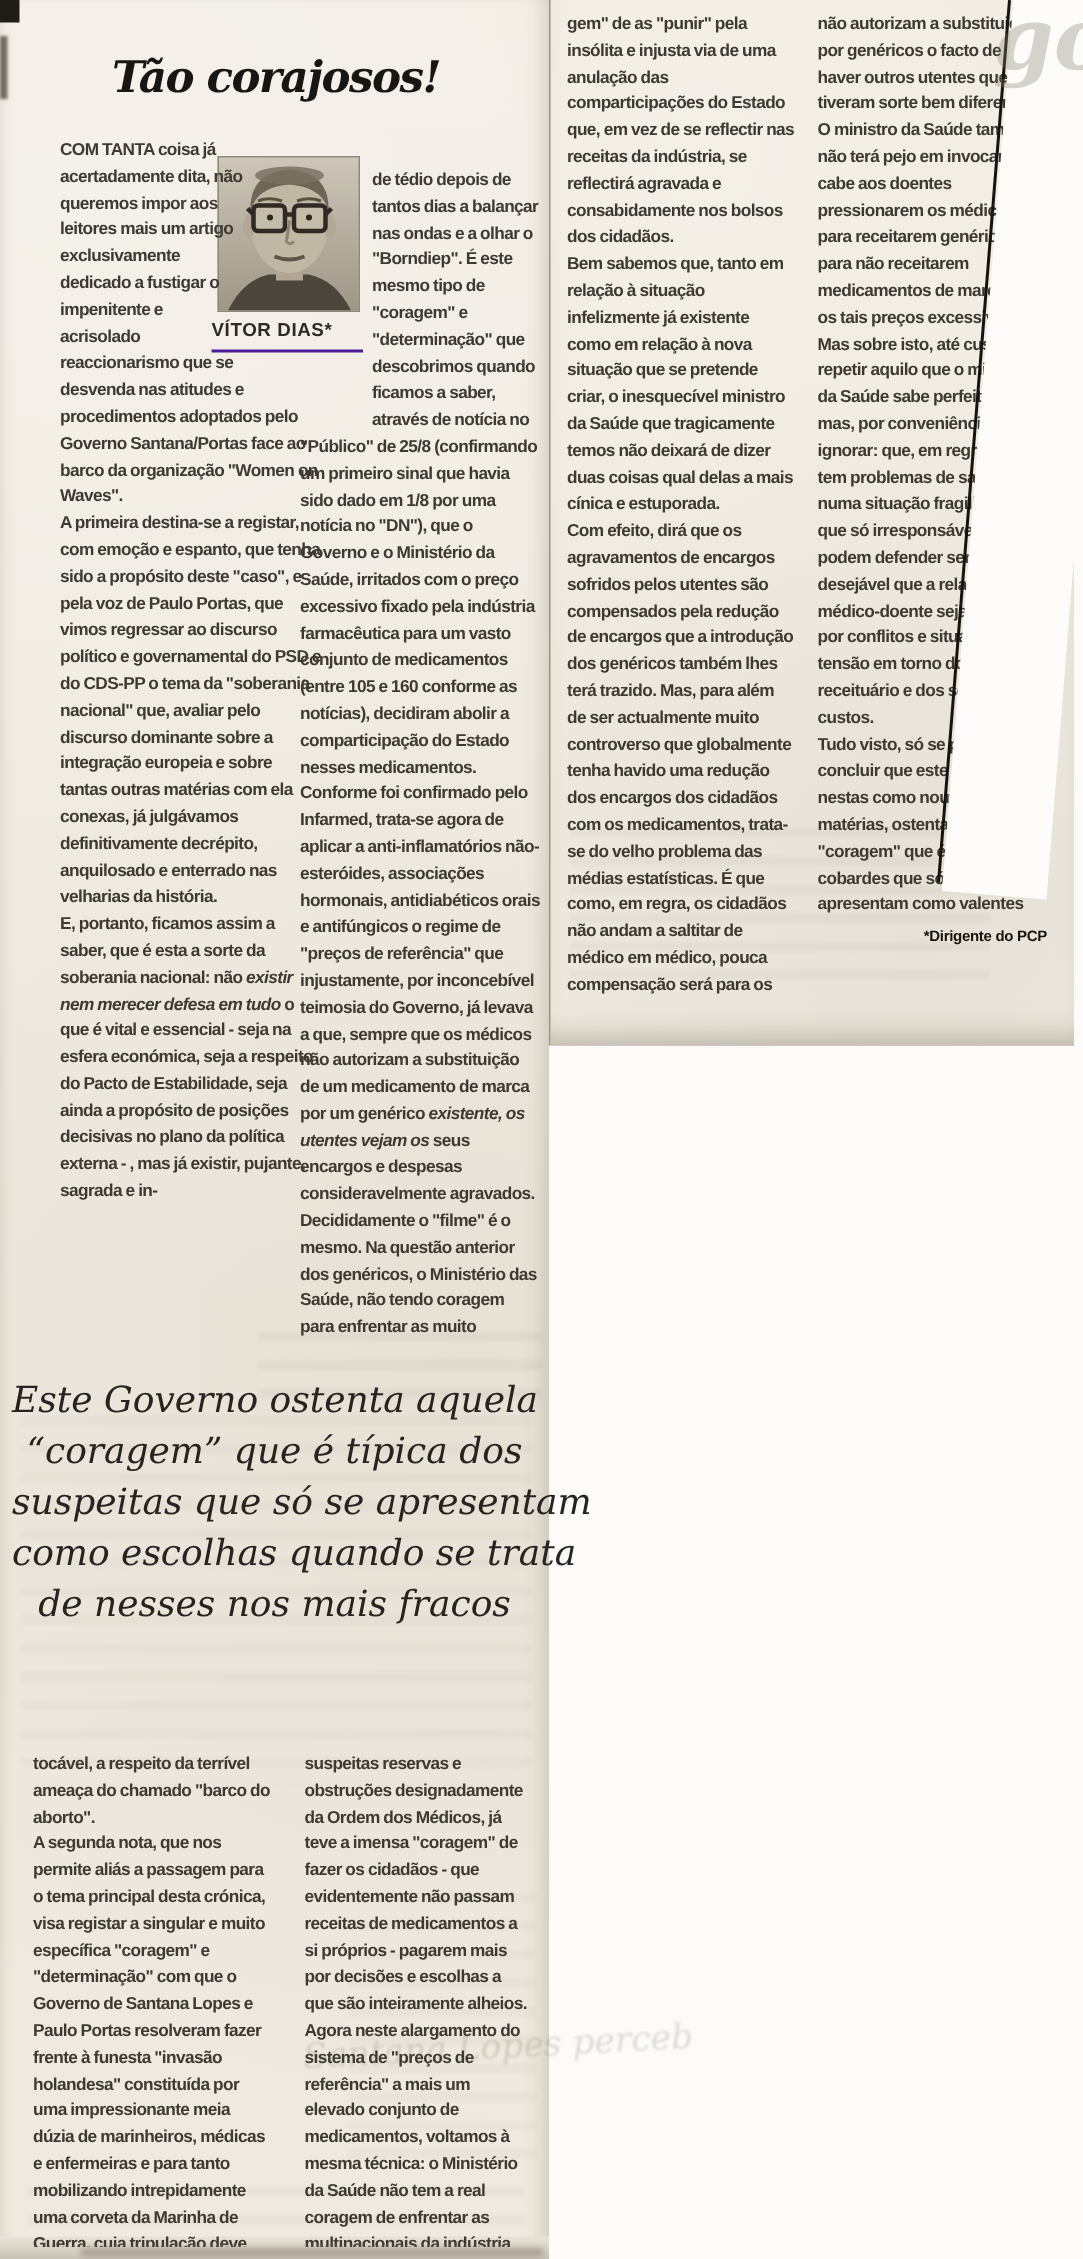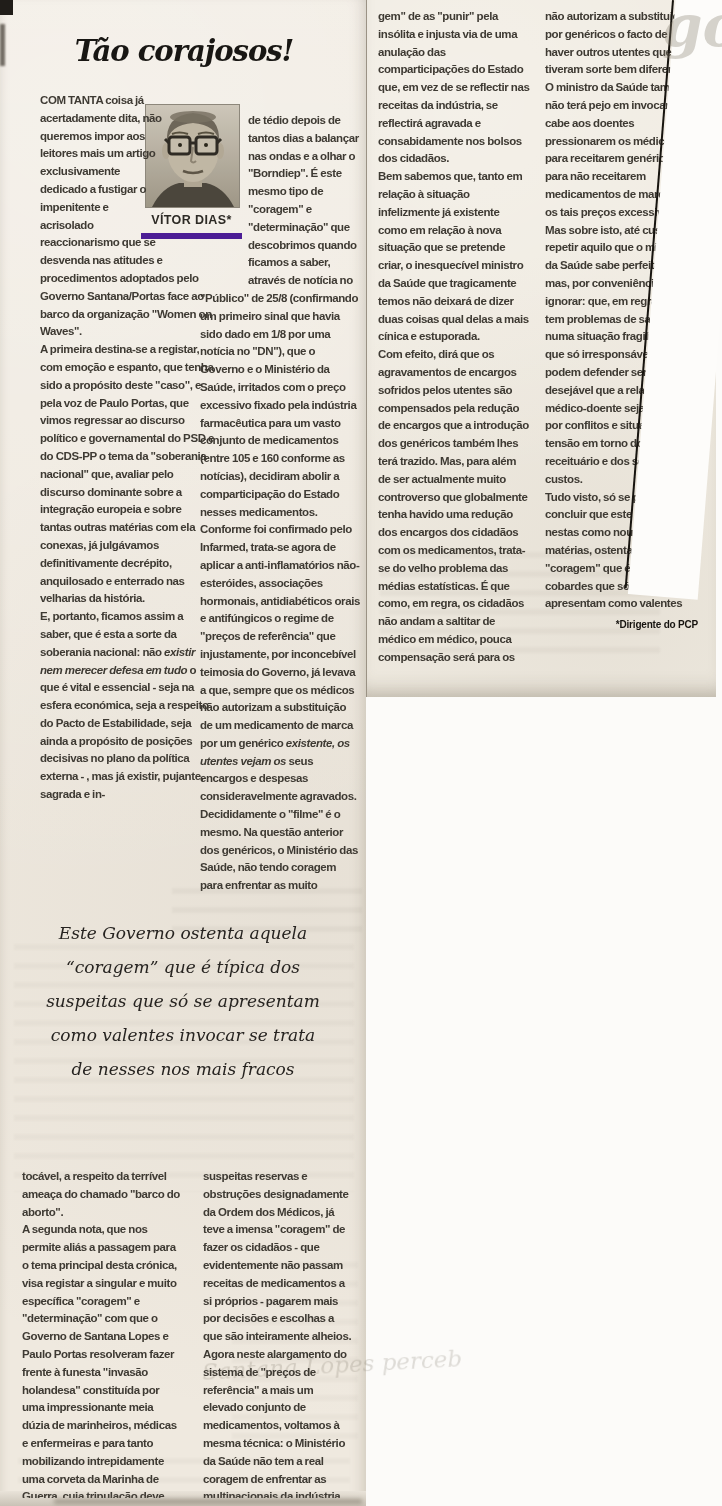--- a/index.html
+++ b/index.html
@@ -49,27 +49,27 @@
   
   .title {
     position:absolute; left:12px; top:0px; width:344px; height:66px; z-index:2;
     font-family:"DejaVu Serif", serif; font-style:italic; font-weight:700;
     font-size:29px; line-height:64px; letter-spacing:-1px;
     color:#181613; text-align:center; white-space:nowrap;
   }
   .pullquote {
     position:absolute; left:8px; top:916px; width:350px; z-index:2;
     font-family:"DejaVu Serif", serif; font-style:italic; font-weight:500;
-    font-size:17px; line-height:34px; color:#262320; text-align:center;
+    font-size:24px; line-height:34px; color:#262320; text-align:center;
   }
   .pullquote .ql { white-space:nowrap; }
   .caption {
     position:absolute; left:141px; top:213px; width:101px; z-index:2;
     font-size:12.5px; font-weight:700; letter-spacing:.4px; color:#2d2a25;
-    text-align:center; border-bottom:6px solid #4c1d95; padding-bottom:6px;
+    text-align:left; border-bottom:2px solid #4c1d95; padding-bottom:6px;
   }
   .credential {
     position:absolute; left:520px; top:619px; width:178px; z-index:2;
     font-size:10px; font-weight:700; color:#16130f; text-align:right; letter-spacing:-0.2px;
   }
 
   
   .bt {
     font-size:11.5px; line-height:17.8px; font-weight:700;
     letter-spacing:-0.4px; word-spacing:-0.4px; color:#3e3a33;
@@ -201,21 +201,21 @@
     <p><span>O ministro da Saúde também não terá pejo em invocar que cabe aos doentes pressionarem os médicos para receitarem genéricos ou para não receitarem medicamentos de marca com os tais preços excessivos. Mas sobre isto, até custa repetir aquilo que o ministro da Saúde sabe perfeitamente mas, por conveniência, finge ignorar: que, em regra, quem tem problemas de saúde está numa situação fragilizada e que só irresponsáveis é que podem defender ser desejável que a relação médico-doente seja invadida por conflitos e situações de tensão em torno do receituário e dos seus custos.</span></p>
     <p><span>Tudo visto, só se pode concluir que este Governo, nestas como noutras matérias, ostenta aquela "coragem" que é típica dos cobardes que só se apresentam como valentes quando se trata de bater nos mais fracos.</span></p>
   </div>
 
   <div class="credential">*Dirigente do PCP</div>
 
   <div class="pullquote">
     <div class="ql">Este Governo ostenta aquela</div>
     <div class="ql">“coragem” que é típica dos</div>
     <div class="ql">suspeitas que só se apresentam</div>
-    <div class="ql">como valentes invocar se trata</div>
+    <div class="ql">como escolhas quando se trata</div>
     <div class="ql">de nesses nos mais fracos</div>
   </div>
 
   <div class="col col-bottom-left bt">
     <p><span>tocável, a respeito da terrível ameaça do chamado "barco do aborto".</span></p>
     <p><span>A segunda nota, que nos permite aliás a passagem para o tema principal desta crónica, visa registar a singular e muito específica "coragem" e "determinação" com que o Governo de Santana Lopes e Paulo Portas resolveram fazer frente à funesta "invasão holandesa" constituída por uma impressionante meia dúzia de marinheiros, médicas e enfermeiras e para tanto mobilizando intrepidamente uma corveta da Marinha de Guerra, cuja tripulação deve aliás morrer</span></p>
   </div>
 
   <div class="col col-bottom-mid bt">
     <p><span>suspeitas reservas e obstruções designadamente da Ordem dos Médicos, já teve a imensa "coragem" de fazer os cidadãos - que evidentemente não passam receitas de medicamentos a si próprios - pagarem mais por decisões e escolhas a que são inteiramente alheios.</span></p>

